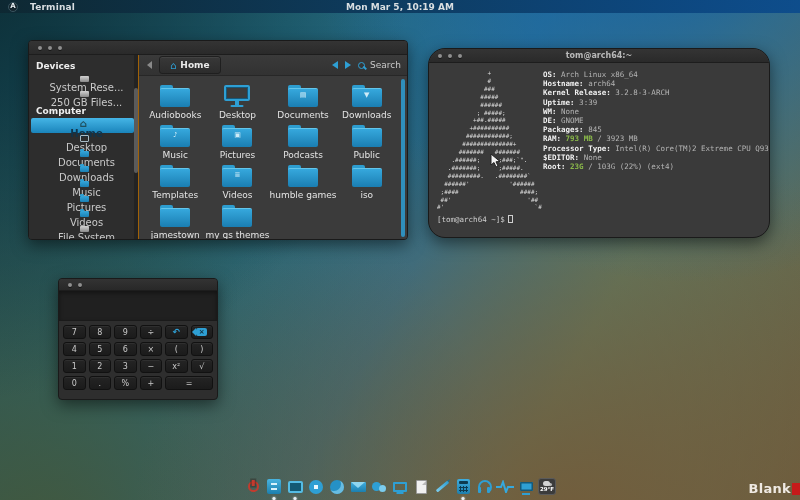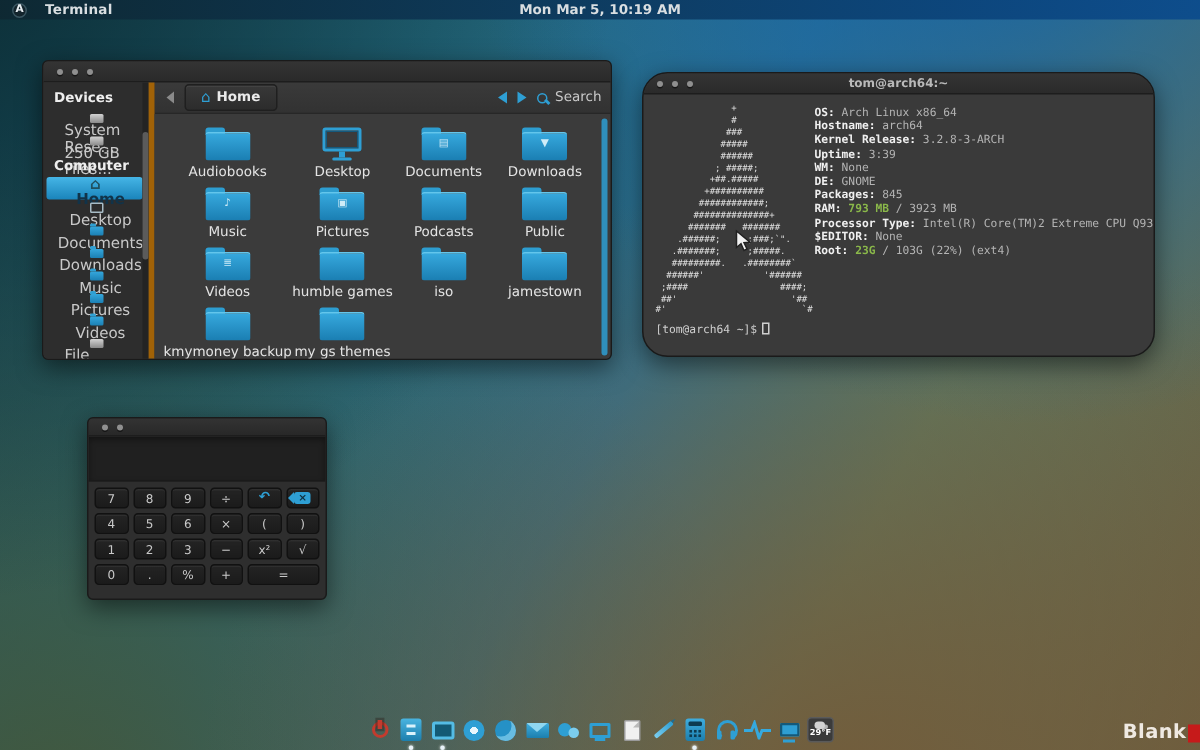--- a/index.html
+++ b/index.html
@@ -28,21 +28,21 @@
   .window { position:absolute; border-radius:4px; box-shadow:0 5px 16px rgba(0,0,0,.5); overflow:hidden; border:1px solid #1a1a1a; }
   .titlebar { height:14px; background:linear-gradient(#343434,#2a2a2a); border-bottom:1px solid #1d1d1d;
     display:flex; align-items:center; position:relative; }
   .win-dots { display:flex; gap:6px; margin-left:9px; }
   .win-dot { width:4px; height:4px; border-radius:50%; background:#8f8f8f; box-shadow:0 1px 0 rgba(0,0,0,.5); }
   .win-title { position:absolute; left:0; right:0; text-align:center; font-size:8px; font-weight:bold; color:#b9b9b9; pointer-events:none; }
 
   
   #fm { left:28px; top:40px; width:380px; height:200px; background:#3b3b3b; }
   .fm-body { display:flex; height:185px; }
-  .fm-sidebar { width:74px; background:#2d2d2d; border-right:4px solid #a16207; position:relative; overflow:hidden; padding-top:3px; flex:none; }
+  .fm-sidebar { width:110px; background:#2d2d2d; border-right:1px solid #a16207; position:relative; overflow:hidden; padding-top:3px; flex:none; }
   .sb-header { font-size:9px; font-weight:bold; color:#eee; padding:3px 6px 2px 7px; }
   .sb-item { display:flex; align-items:center; font-size:10px; color:#c9c9c9; padding:2px 4px 2px 12px; height:15px; margin:0 4px 0 2px; border-radius:2px;flex-direction:column; }
   .sb-item.selected { background:linear-gradient(#45b5e6,#1a84bb); color:#113349; font-weight:bold; }
   .mi { width:9px; height:8px; display:inline-block; margin-right:5px; flex:none; position:relative; }
   .mi-drive { background:linear-gradient(#d2d2d2,#8a8a8a); height:6px; border-radius:1px; margin-top:1px; }
   .mi-folder { background:linear-gradient(#35a7dc,#1b80b4); height:6px; border-radius:1px; margin-top:1px; }
   .mi-folder::before { content:''; position:absolute; top:-2px; left:0; width:4px; height:2px; background:#2f9fd2; border-radius:1px 1px 0 0; }
   .mi-home::before { content:'⌂'; font-size:10px; line-height:8px; color:#20505f; position:absolute; top:0; left:0; }
   .sb-item:not(.selected) .mi-home::before { color:#dcdcdc; }
   .mi-desktop { border:1.5px solid #a8bcc6; height:7px; border-radius:1px; background:transparent; }
@@ -282,20 +282,27 @@
               <div class="folder">
                 <span class="tab"></span>
                 <span class="fbody"></span>
               </div>
               <div class="file-label">Public</div>
             </div>
             <div class="file-cell">
               <div class="folder">
                 <span class="tab"></span>
                 <span class="fbody"></span>
+              </div>
+              <div class="file-label">Templates</div>
+            </div>
+            <div class="file-cell">
+              <div class="folder">
+                <span class="tab"></span>
+                <span class="fbody"></span>
                 <span class="emblem">≣</span>
               </div>
               <div class="file-label">Videos</div>
             </div>
             <div class="file-cell">
               <div class="folder">
                 <span class="tab"></span>
                 <span class="fbody"></span>
               </div>
               <div class="file-label">humble games</div>
@@ -306,27 +313,20 @@
                 <span class="fbody"></span>
               </div>
               <div class="file-label">iso</div>
             </div>
             <div class="file-cell">
               <div class="folder">
                 <span class="tab"></span>
                 <span class="fbody"></span>
               </div>
               <div class="file-label">jamestown</div>
-            </div>
-            <div class="file-cell">
-              <div class="folder">
-                <span class="tab"></span>
-                <span class="fbody"></span>
-              </div>
-              <div class="file-label">kmymoney backup</div>
             </div>
             <div class="file-cell">
               <div class="folder">
                 <span class="tab"></span>
                 <span class="fbody"></span>
               </div>
               <div class="file-label">my gs themes</div>
             </div>
           </div>
         <div class="fm-scroll"></div>

